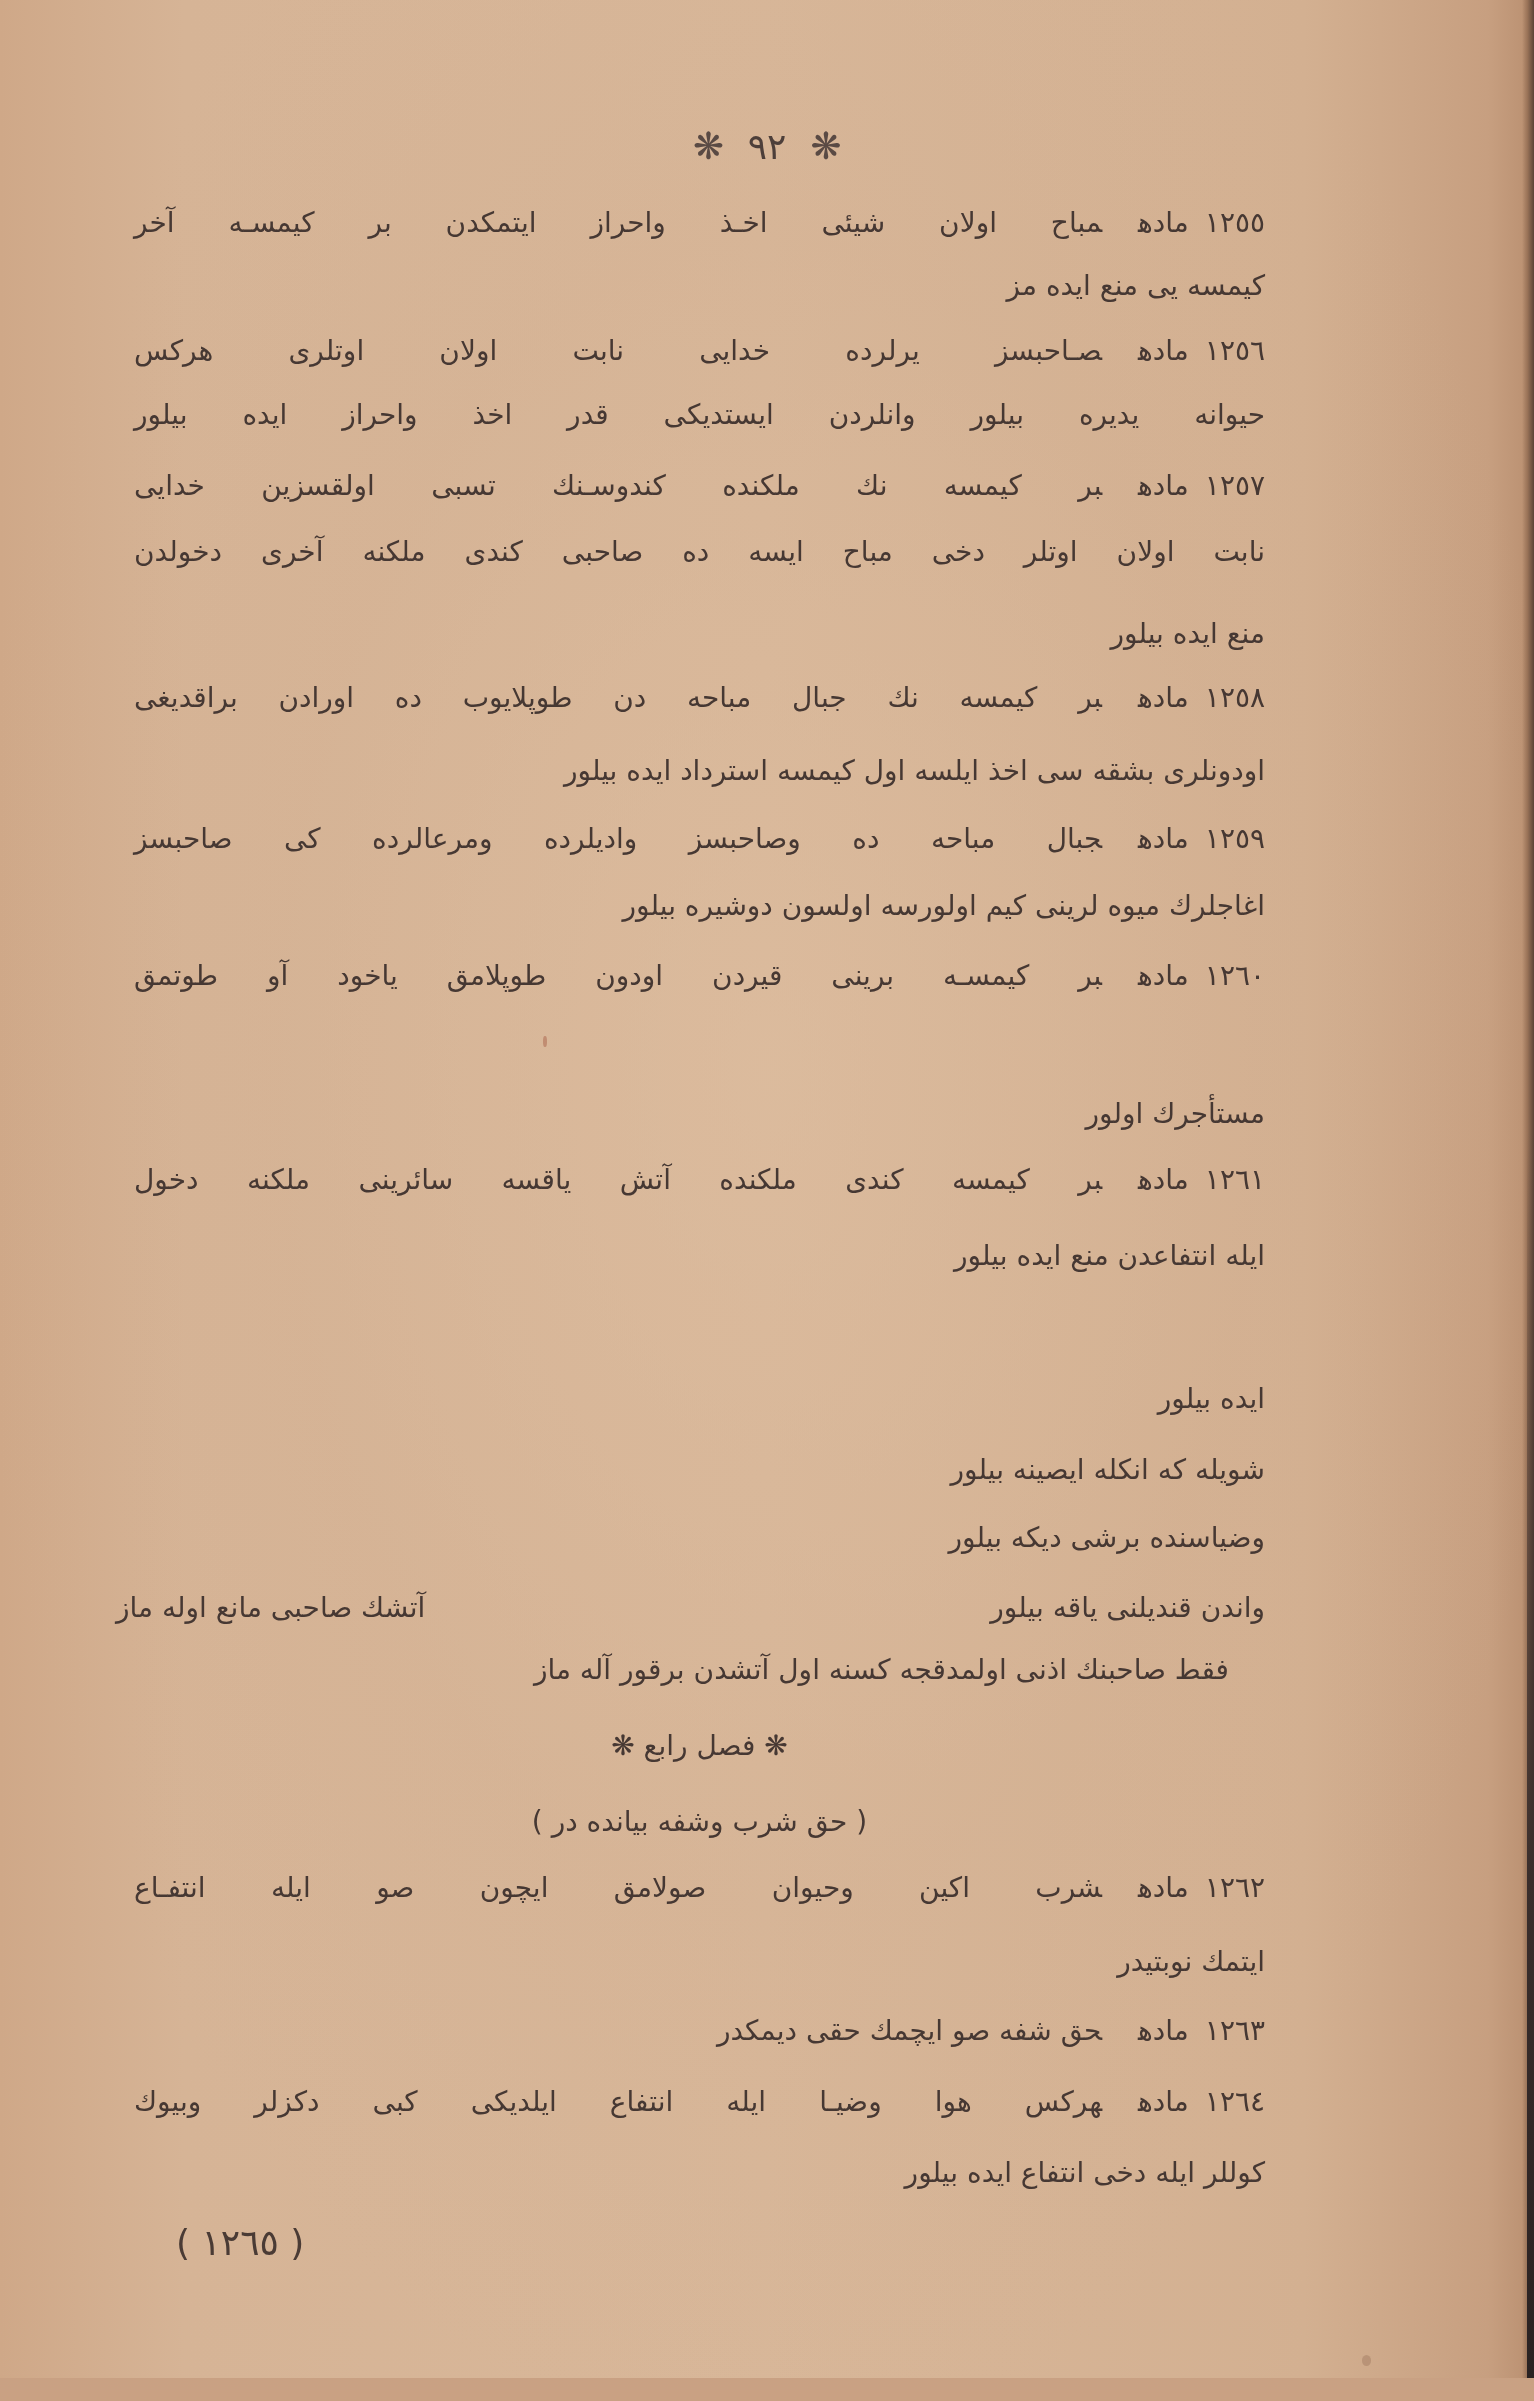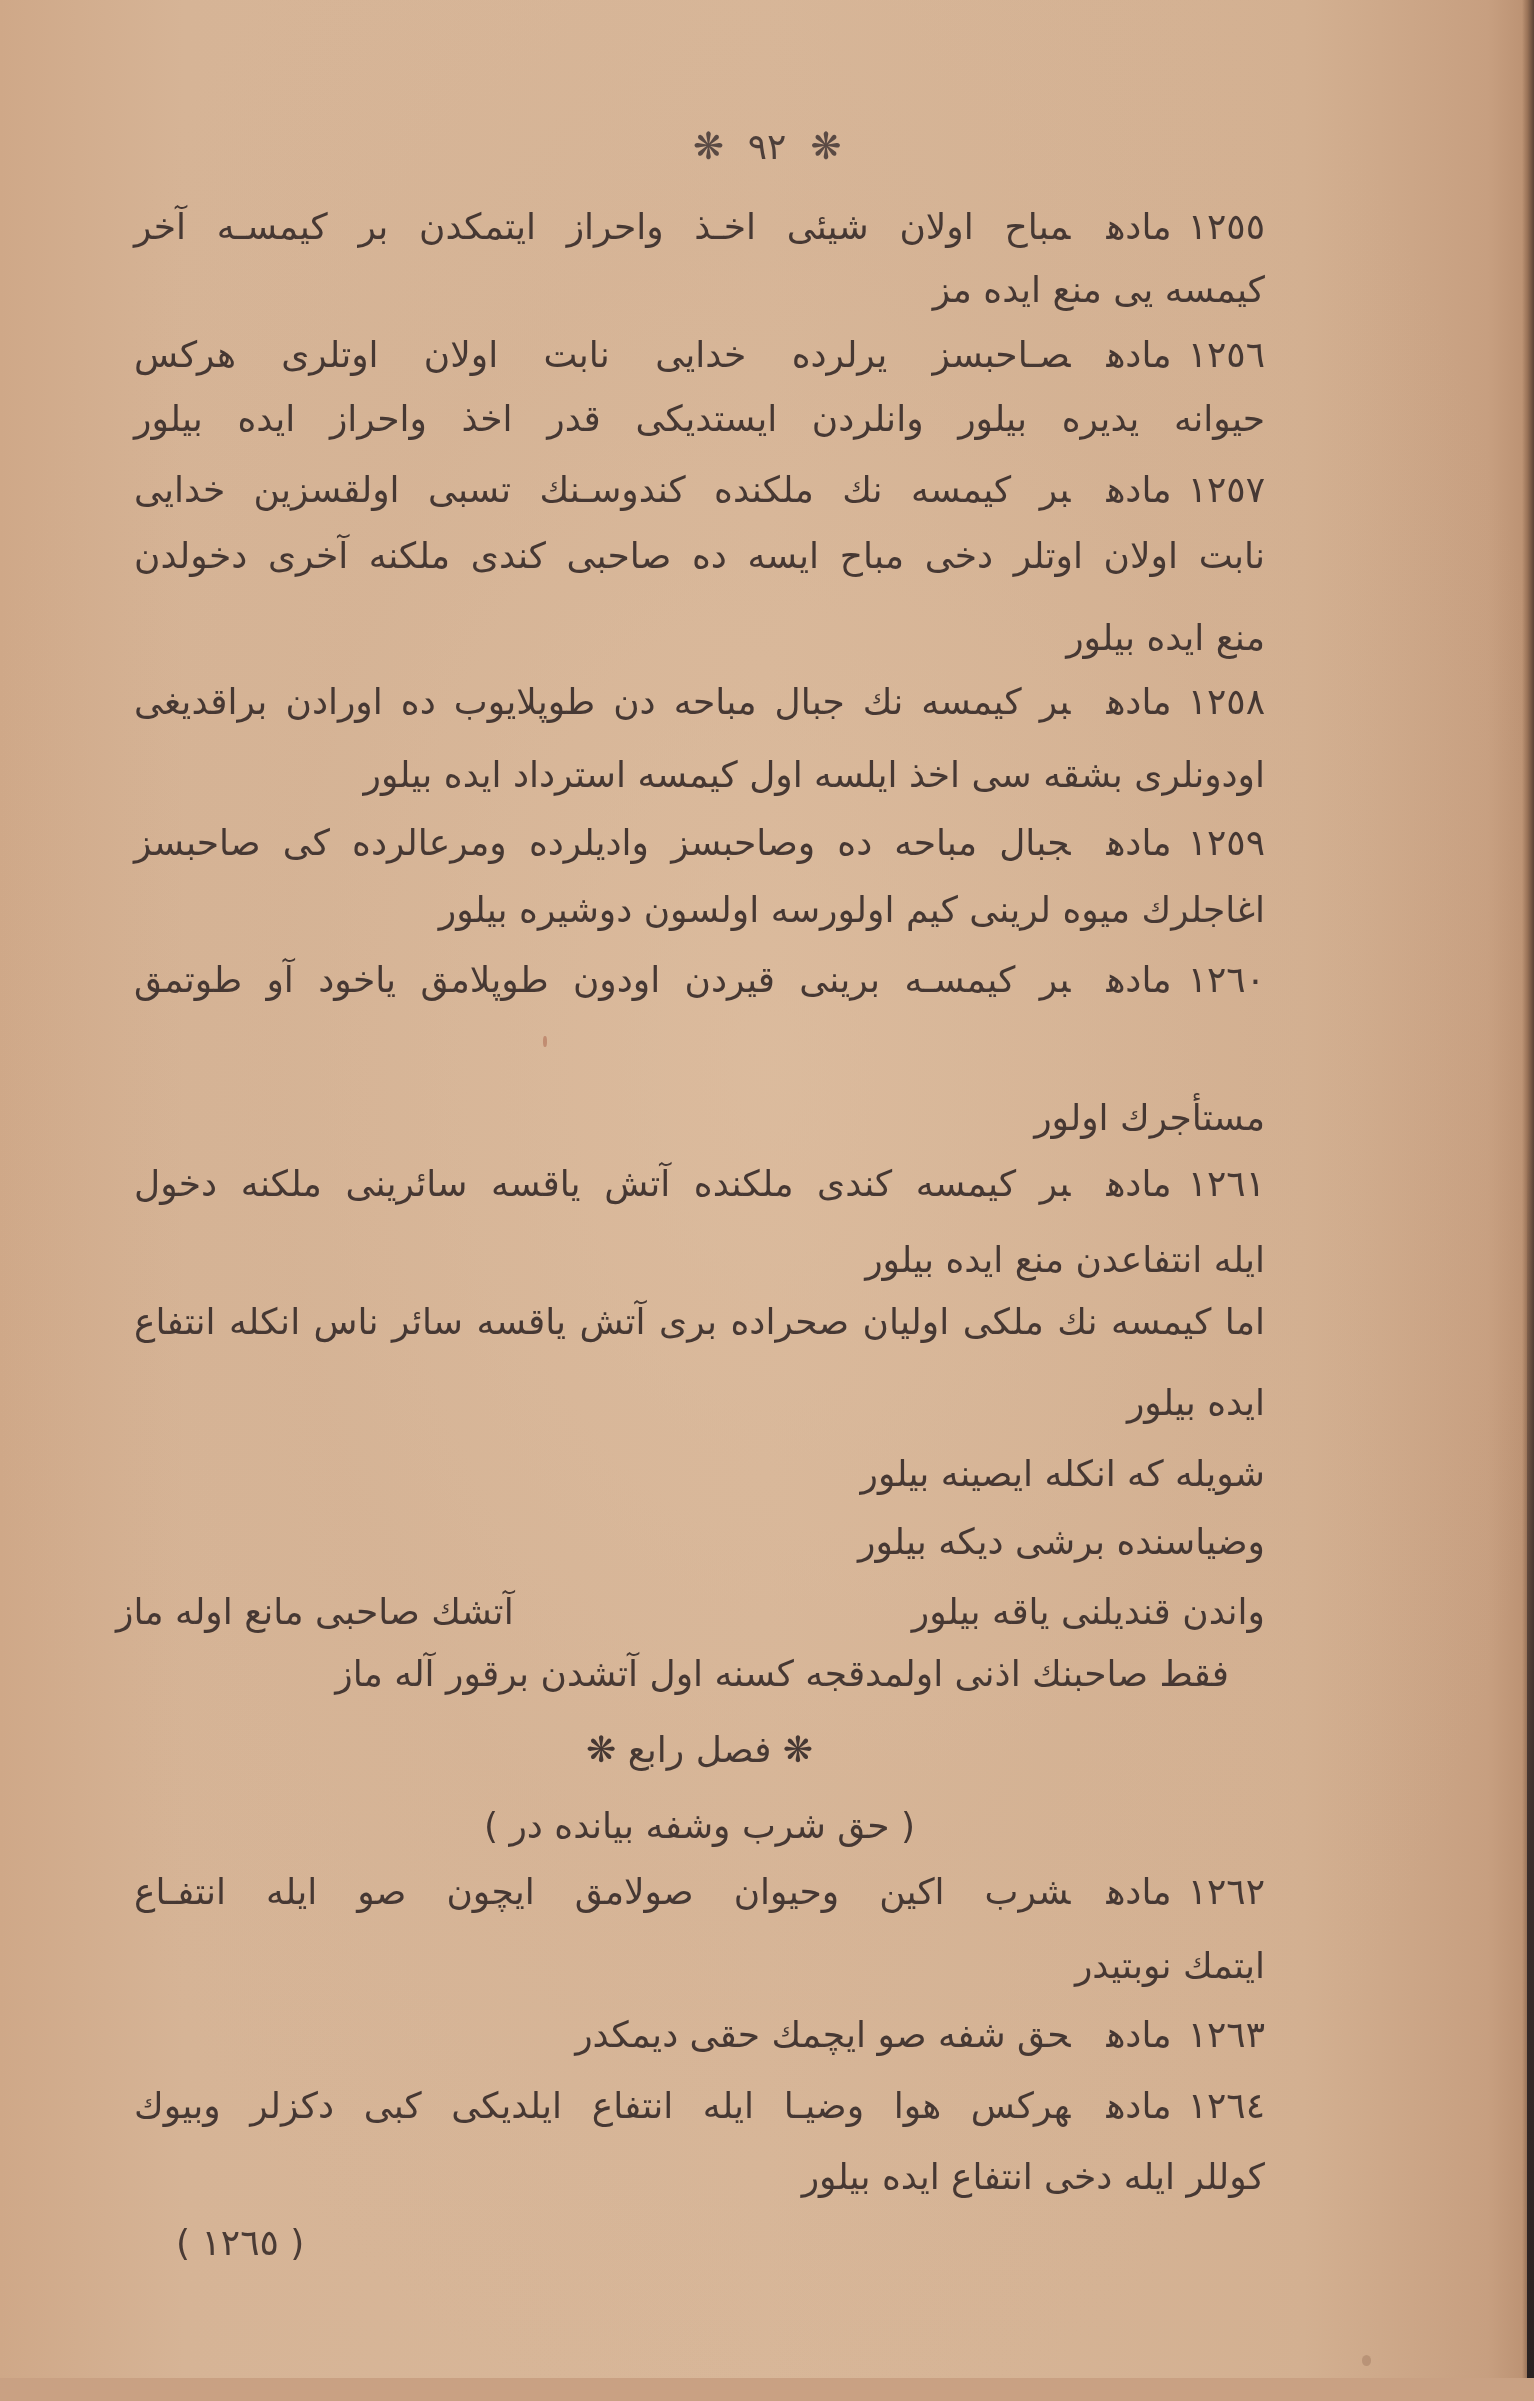--- a/index.html
+++ b/index.html
@@ -63,21 +63,21 @@
       margin: 0 12.5px;
       color: #5a4a44;
     }
 
     .text-block {
       position: absolute;
       left: 134px;
       width: 1131px;
       direction: rtl;
       font-family: "DejaVu Sans", sans-serif;
-      font-size: 36px;
+      font-size: 28px;
       line-height: 1.0;
       color: #463833;
     }
     .line {
       position: absolute;
       right: 0;
       white-space: nowrap;
       direction: rtl;
       text-align: right;
     }
@@ -159,21 +159,20 @@
 
     <div class="line full" style="top:962px;">
       <span class="article-num">١٢٦٠</span><span class="article-word">ماده</span><span>بر كيمسـه برينی قيردن اودون طوپلامق ياخود آو طوتمق</span>
     </div>
     <div class="line" style="top:1100px;">مستأجرك اولور</div>
 
     <div class="line full" style="top:1166px;">
       <span class="article-num">١٢٦١</span><span class="article-word">ماده</span><span>بر كيمسه كندی ملكنده آتش ياقسه سائرينی ملكنه دخول</span>
     </div>
     <div class="line" style="top:1242px;">ايله انتفاعدن منع ايده بيلور</div>
-    <div class="line full" style="top:1304px;">اما كيمسه نك ملكی اوليان صحراده بری آتش ياقسه سائر ناس انكله انتفاع</div>
     <div class="line" style="top:1385px;">ايده بيلور</div>
     <div class="line" style="top:1456px;">شويله كه انكله ايصينه بيلور</div>
     <div class="line" style="top:1524px;margin-left:28px;">وضياسنده برشی ديكه بيلور</div>
     <div class="line" style="top:1594px;">واندن قنديلنی ياقه بيلور</div>
     <div class="left-tail" style="top:1594px; left:-18px;">آتشك صاحبی مانع اوله ماز</div>
     <div class="line" style="top:1656px; right:36px;">فقط صاحبنك اذنی اولمدقجه كسنه اول آتشدن برقور آله ماز</div>
 
     <div class="line center" style="top:1808px;">( حق شرب وشفه بيانده در )</div>
     <div class="line center" style="top:1732px;">
       <span>❋</span>

